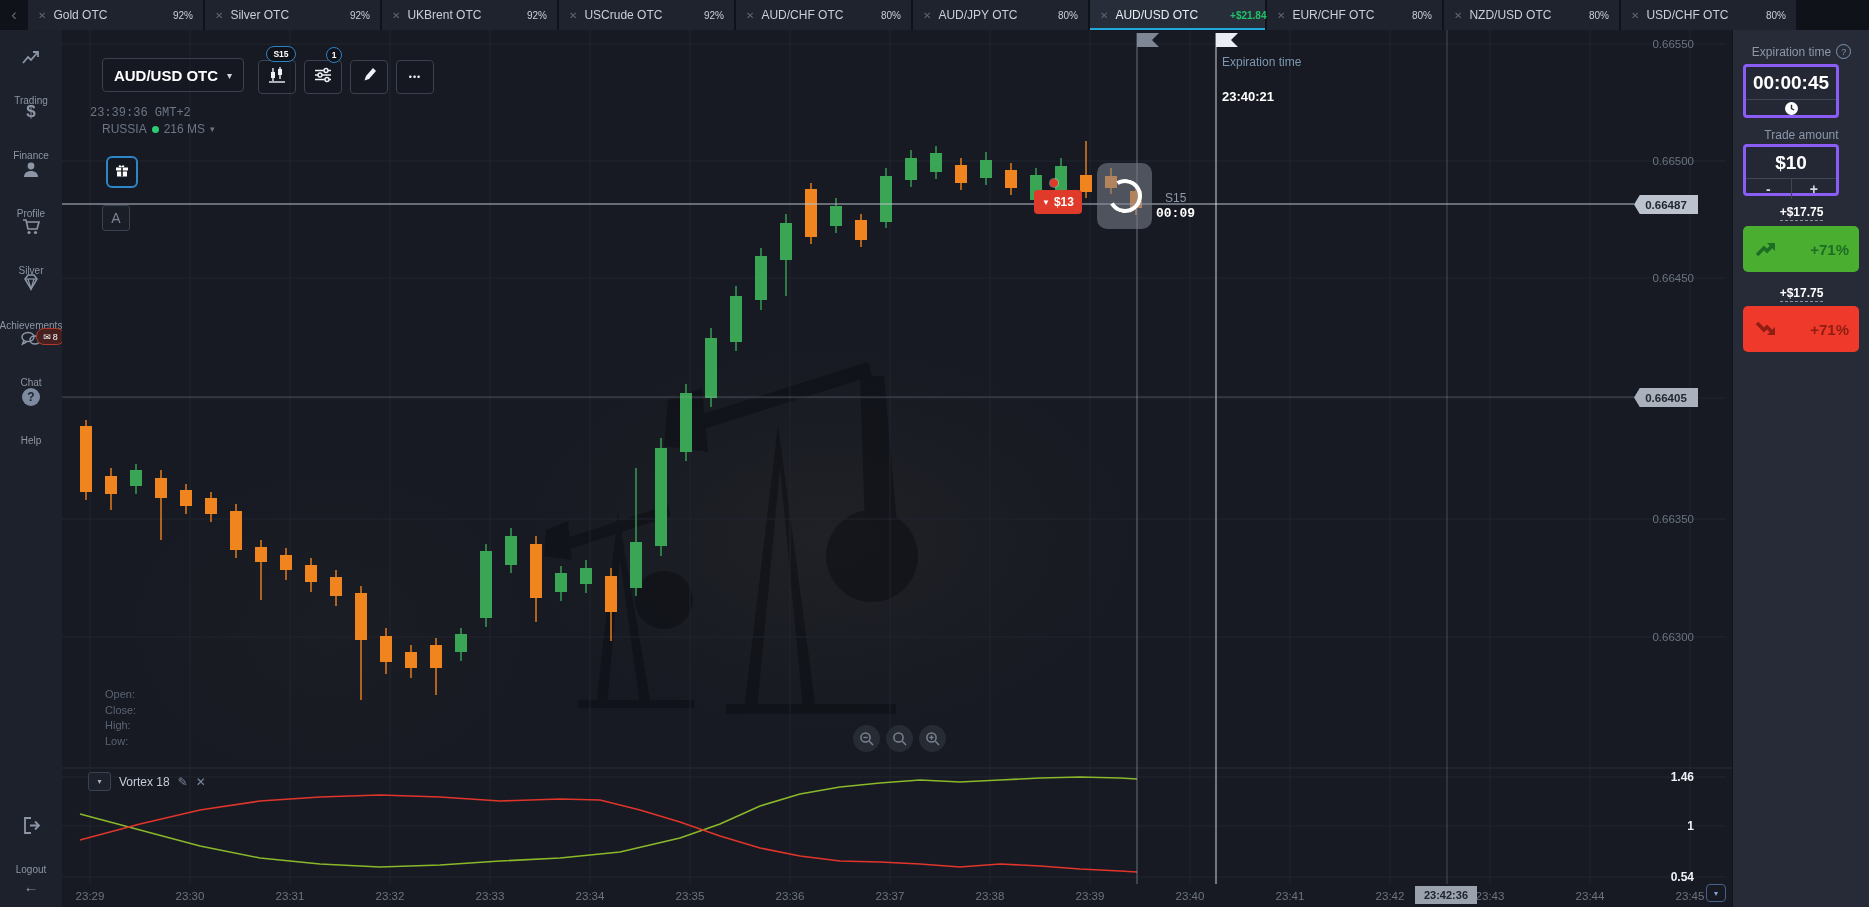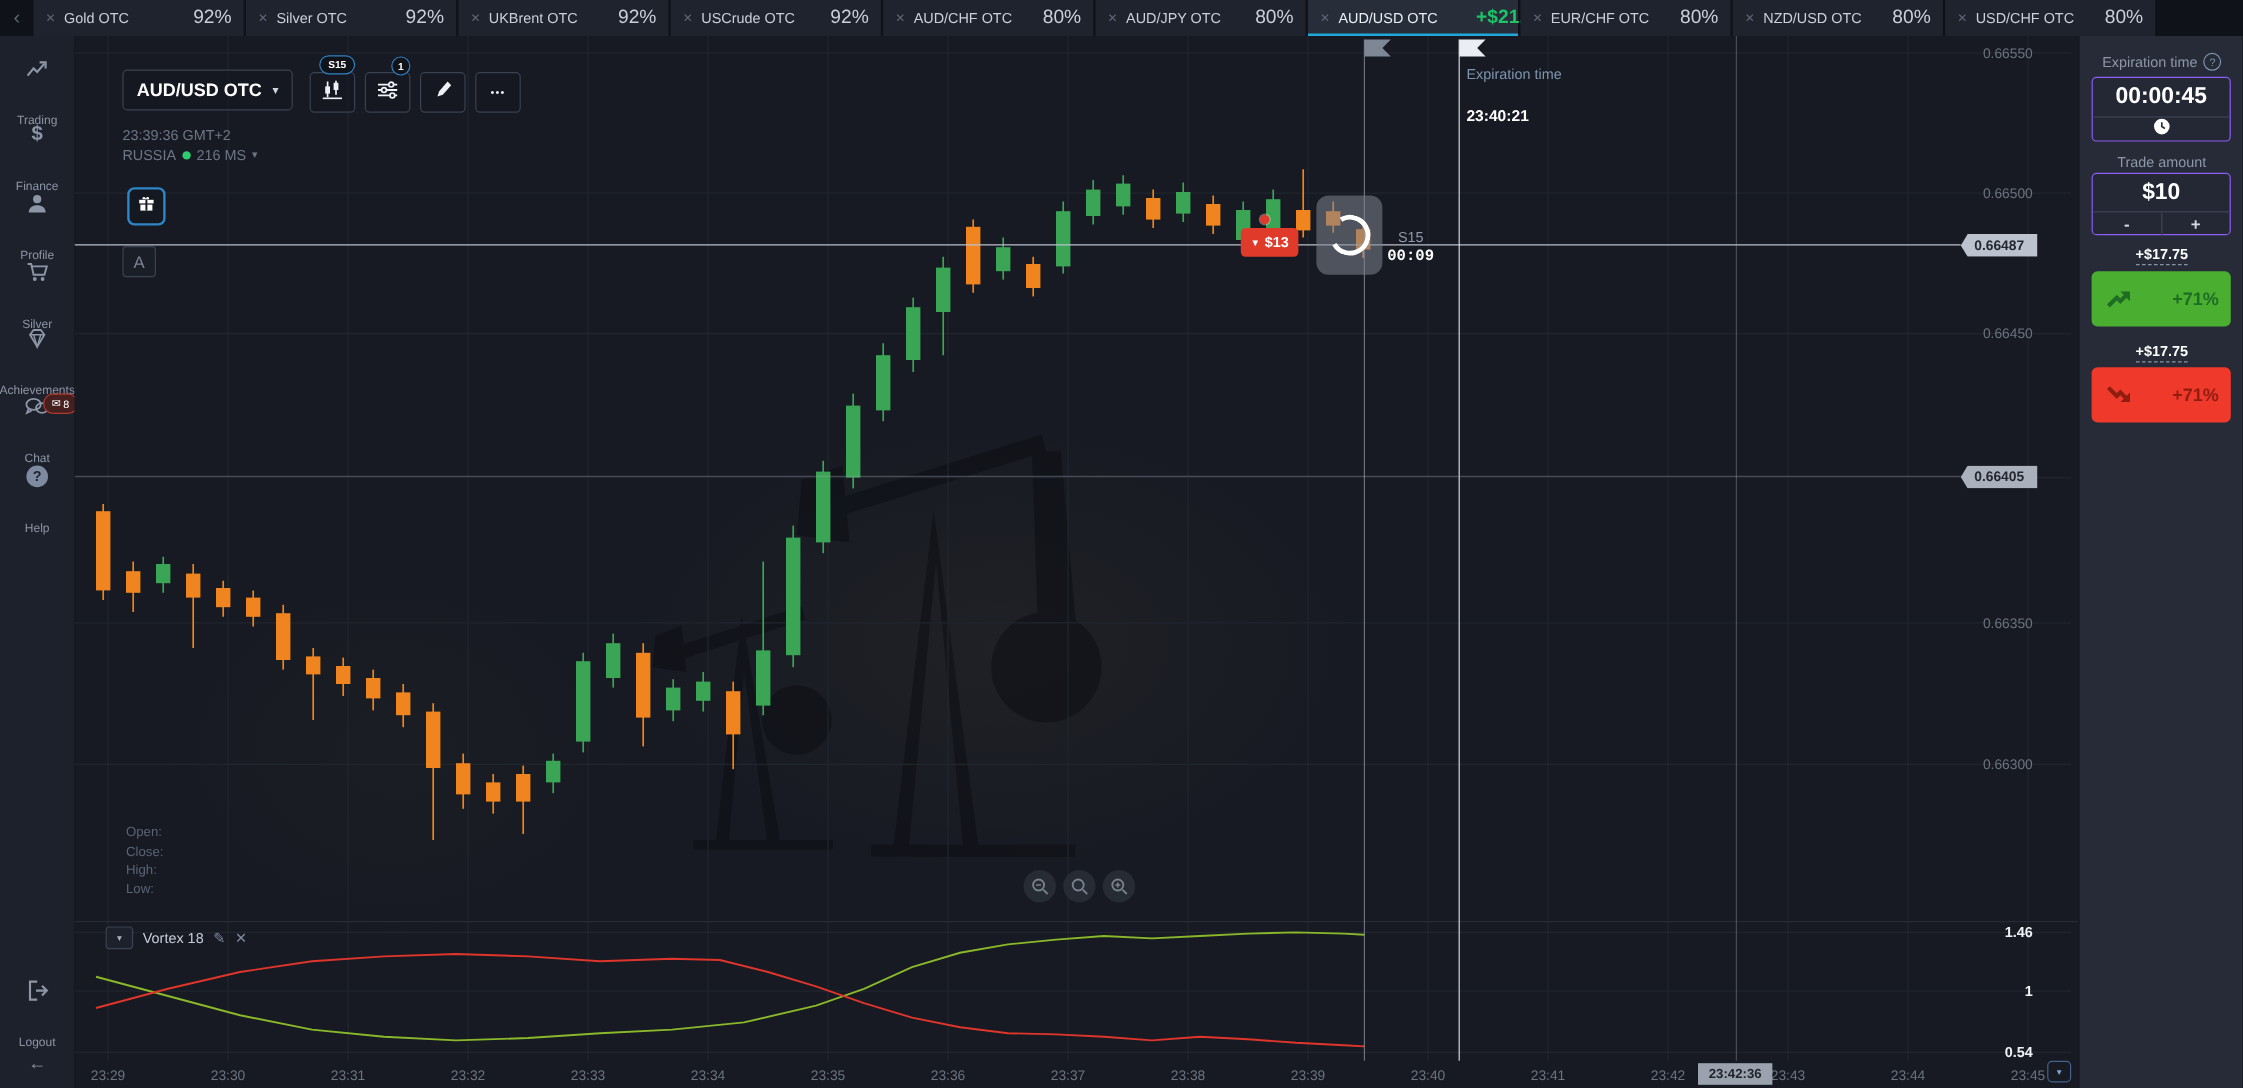--- a/index.html
+++ b/index.html
@@ -4,21 +4,21 @@
 <style>
   html,body{margin:0;padding:0;background:#0d1016;}
   .app{position:relative;width:1869px;height:907px;background:#10131a;overflow:hidden;
        font-family:"Liberation Sans","DejaVu Sans",sans-serif;-webkit-font-smoothing:antialiased;}
   
   .topbar{position:absolute;left:0;top:0;right:0;height:30px;background:#0f1219;display:flex;align-items:stretch;}
   .back{width:28px;display:flex;align-items:center;justify-content:center;color:#5c6575;font-size:17px;cursor:pointer;}
   .tab{width:175px;margin-right:2px;background:#1e232d;display:flex;align-items:center;padding:0 10px;box-sizing:border-box;cursor:pointer;flex:none;}
   .tab .x{color:#5f6878;font-size:10px;margin-right:7px;cursor:pointer;}
   .tab .lbl{color:#c9cfdb;font-size:12px;white-space:nowrap;}
-  .tab .val{margin-left:auto;color:#c9cfdb;font-size:16px;}
+  .tab .val{margin-left:auto;color:#c9cfdb;font-size:10px;}
   .tab.active{background:#272d39;box-shadow:inset 0 -2px 0 #1fa8d8;}
   .tab.active .lbl{color:#e9edf4;}
   .tab.active .val{color:#1ec268;font-weight:bold;margin-left:32px;}
   
   .sidebar{position:absolute;left:0;top:30px;bottom:0;width:62px;background:#1d212b;}
   .s-item{position:absolute;left:0;width:62px;display:flex;flex-direction:column;align-items:center;gap:3px;color:#8d96a7;cursor:pointer;}
   .s-item .lab{font-size:10px;white-space:nowrap;margin-top:26px;}
   .s-item svg{display:block;}
   .help-circle{width:18px;height:18px;border-radius:50%;background:#7e8aa0;color:#1d212b;font-weight:bold;font-size:12px;display:flex;align-items:center;justify-content:center;}
   .chat-badge{position:absolute;left:36px;top:-2px;width:27px;height:15px;background:#46201e;border:1px solid #b13a2d;border-radius:8px;display:flex;align-items:center;justify-content:center;gap:2px;color:#fff;font-size:9px;}
@@ -30,21 +30,21 @@
   .chart svg.canvas{position:absolute;left:0;top:0;}
   .chart svg text{font-family:"Liberation Sans","DejaVu Sans",sans-serif;}
   .ov{position:absolute;}
   .tbtn{position:absolute;height:34px;border:1px solid #3a4150;border-radius:4px;background:rgba(20,24,32,0.55);
         display:flex;align-items:center;justify-content:center;color:#eef1f6;cursor:pointer;box-sizing:border-box;}
   .pair-btn{left:40px;top:28px;width:142px;font-weight:bold;font-size:15px;color:#fff;gap:9px;}
   .pair-btn .caret{font-size:10px;color:#cfd5e0;}
   .icon-btn{width:38px;}
   .badge{position:absolute;font-size:8.5px;font-weight:bold;color:#fff;background:#10131a;border:1px solid #2e82c6;
          border-radius:8px;display:flex;align-items:center;justify-content:center;z-index:3;}
-  .clockline{left:40px;top:76px;font-size:12px;color:#6d7687;}
+  .clockline{left:28px;top:76px;font-size:12px;color:#6d7687;font-family:Liberation Mono, monospace;}
   .serverline{left:40px;top:92px;font-size:12px;color:#6d7687;display:flex;align-items:center;gap:5px;cursor:pointer;}
   .dot-green{width:7px;height:7px;border-radius:50%;background:#2ecc71;display:inline-block;}
   .serverline .caret{font-size:9px;}
   .gift{left:44px;top:126px;width:28px;height:28px;border:2px solid #2e86c9;border-radius:6px;background:#141821;
         display:flex;align-items:center;justify-content:center;cursor:pointer;}
   .amarker{left:40px;top:175px;width:26px;height:24px;background:#1a1e27;border:1px solid #3a4150;border-radius:3px;
            color:#7b8496;font-size:14px;display:flex;align-items:center;justify-content:center;cursor:pointer;}
   .ohlc{left:43px;top:657px;font-size:11px;color:#59627400;color:#5a6476;line-height:15.5px;}
   .zbtns{left:791px;top:695px;display:flex;gap:6px;}
   .zbtn{width:27px;height:27px;border-radius:50%;background:#262b34;display:flex;align-items:center;justify-content:center;cursor:pointer;}
@@ -72,21 +72,21 @@
   .timetag{left:1353px;top:856px;width:62px;height:18px;background:#9aa2ae;color:#20242c;font-weight:bold;font-size:11px;
            display:flex;align-items:center;justify-content:center;}
   .scrollbtn{left:1644px;top:854px;width:18px;height:16px;border:1px solid #46618c;border-radius:4px;color:#7ea3da;
              font-size:8px;display:flex;align-items:center;justify-content:center;cursor:pointer;}
   
   .panel{position:absolute;right:0;top:30px;bottom:0;width:137px;background:#262b37;border-left:1px solid #12151c;box-sizing:border-box;}
   .p-row{position:absolute;left:0;width:137px;display:flex;align-items:center;justify-content:center;gap:5px;}
   .p-lab{color:#8d97a8;font-size:12px;}
   .info-i{width:13px;height:13px;border:1px solid #7d96ae;border-radius:50%;color:#7d96ae;font-size:9px;
           display:flex;align-items:center;justify-content:center;cursor:pointer;}
-  .pbox{position:absolute;left:10px;width:116px;border:1px solid #8b5cf6;border-radius:4px;box-sizing:border-box;background:#232834;}
+  .pbox{position:absolute;left:10px;width:96px;border:3px solid #8b5cf6;border-radius:4px;box-sizing:border-box;background:#232834;}
   .pbox .big{height:32px;display:flex;align-items:center;justify-content:center;color:#fff;font-size:19px;font-weight:bold;}
   .pbox .sub{height:20px;border-top:1px solid #3e4554;display:flex;align-items:center;justify-content:center;}
   .timebox{top:34px;height:54px;}
   .amtbox{top:114px;height:52px;}
   .halves{display:flex;width:100%;height:20px;border-top:1px solid #3e4554;}
   .halves div{flex:1;display:flex;align-items:center;justify-content:center;color:#d2d8e2;font-size:14px;font-weight:bold;cursor:pointer;}
   .halves div:first-child{border-right:1px solid #3e4554;}
   .payout{color:#fff;font-size:12px;font-weight:bold;border-bottom:1px dashed #8a93a3;padding-bottom:1px;cursor:default;}
   .actbtn{position:absolute;left:10px;width:116px;height:46px;border-radius:5px;display:flex;align-items:center;cursor:pointer;}
   .buy{top:196px;background:#4aae31;}

